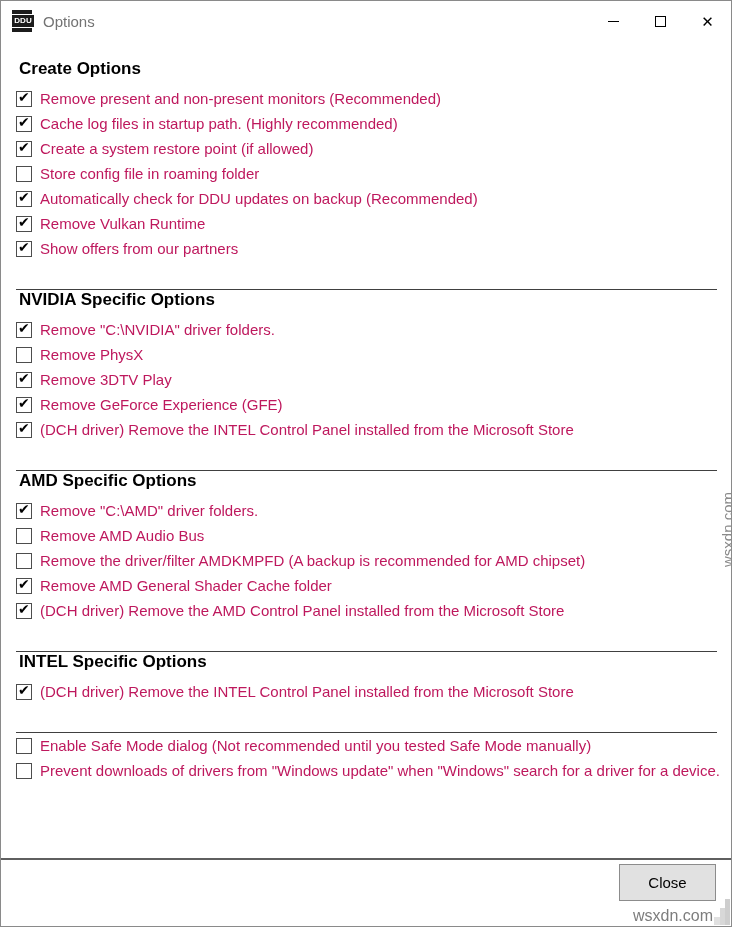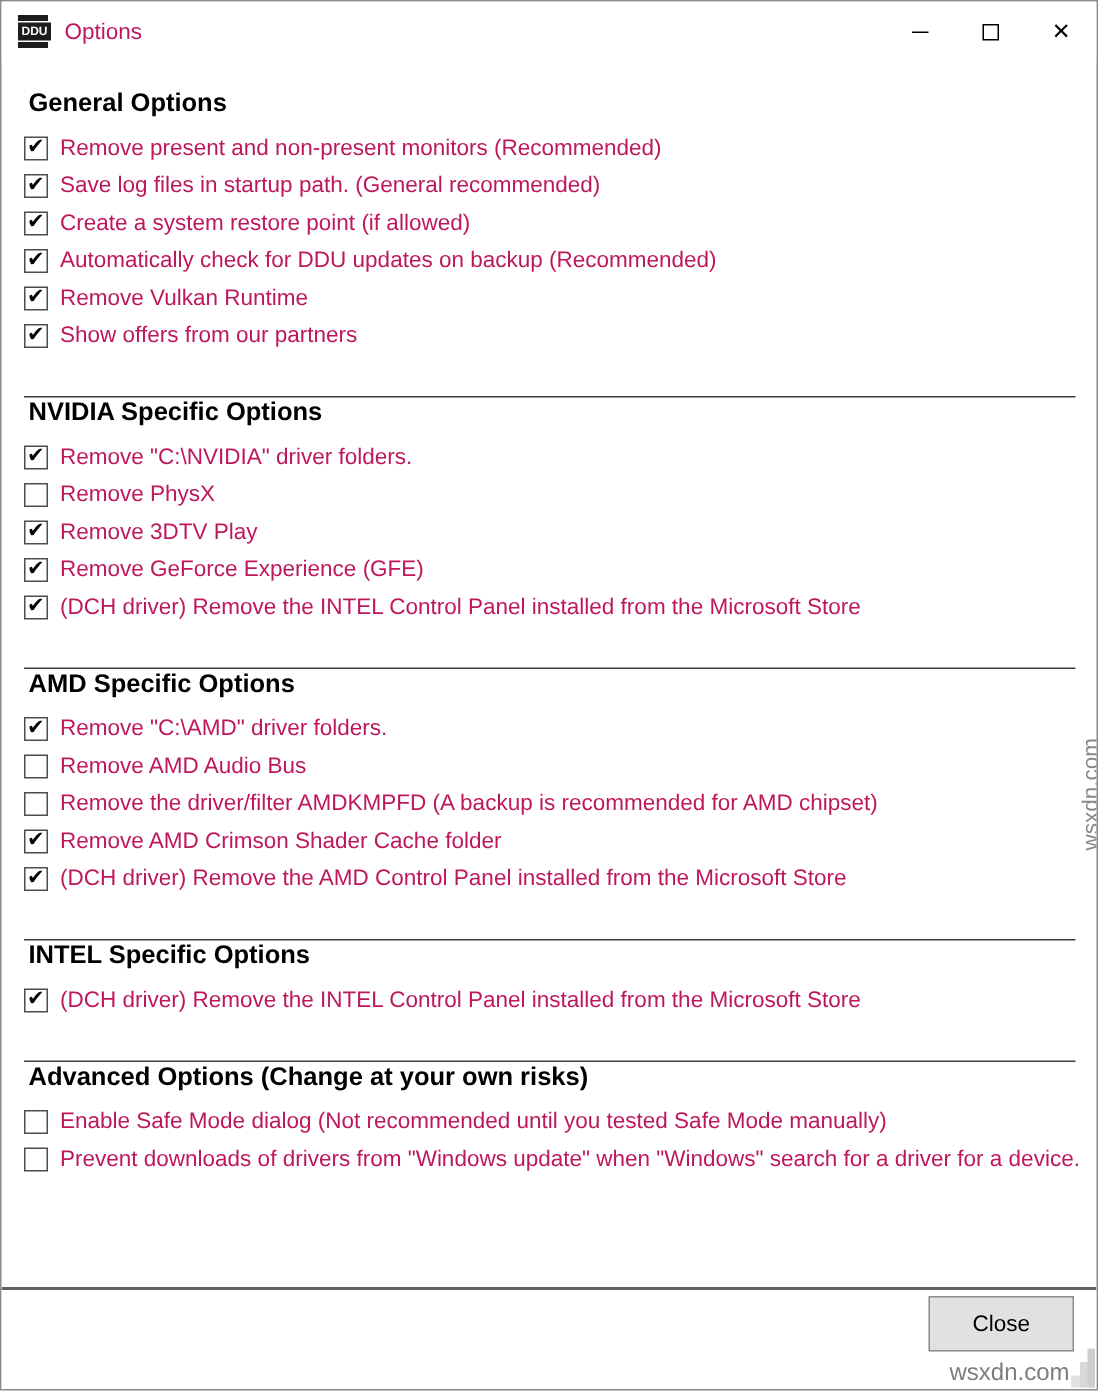--- a/index.html
+++ b/index.html
@@ -25,21 +25,21 @@
     margin: 0 9px 0 11px;
     display: flex; flex-direction: column; justify-content: center; 
     gap: 1px;
   }
   .app-icon .bar { width: 20px; height: 4px; background: #1c1c1c; }
   .app-icon .ddu {
     width: 22px; height: 12px; background: #1c1c1c; color: #ffffff;
     font-size: 8px; font-weight: bold; line-height: 12px; text-align: center;
     letter-spacing: 0px;
   }
-  .title-text { font-size: 15px; color: #be185d; text-align: right; }
+  .title-text { font-size: 15px; color: #737373; text-align: right; }
   .caption-buttons { margin-left: auto; display: flex; height: 100%; }
   .caption-btn {
     width: 47px; height: 100%;
     display: flex; align-items: center; justify-content: center;
     color: #000000; font-size: 15px;
   }
   .glyph-min { width: 11px; height: 1px; background: #000; }
   .glyph-max { width: 11px; height: 11px; border: 1px solid #000; background: transparent; }
   .glyph-close { font-size: 15px; line-height: 1; font-weight: 400; }
 
@@ -134,39 +134,45 @@
       <div class="glyph-max"></div>
     </div>
     <div class="caption-btn">
       <span class="glyph-close">✕</span>
     </div>
   </div>
 </div>
 
 <div class="content" id="sections">
     <div class="section">
-    <div class="section-title">General Options</div>
+    <div class="section-title">Create Options</div>
   <div class="row checked">
     <span class="checkbox">
       <span class="mark">✔</span>
     </span>
     <span class="row-label">Remove present and non-present monitors (Recommended)</span>
   </div>
       <div class="row checked">
     <span class="checkbox">
       <span class="mark">✔</span>
     </span>
-    <span class="row-label">Save log files in startup path. (General recommended)</span>
+    <span class="row-label">Cache log files in startup path. (Highly recommended)</span>
   </div>
       <div class="row checked">
     <span class="checkbox">
       <span class="mark">✔</span>
     </span>
     <span class="row-label">Create a system restore point (if allowed)</span>
   </div>
+      <div class="row">
+    <span class="checkbox">
+      
+    </span>
+    <span class="row-label">Store config file in roaming folder</span>
+  </div>
       <div class="row checked">
     <span class="checkbox">
       <span class="mark">✔</span>
     </span>
     <span class="row-label">Automatically check for DDU updates on backup (Recommended)</span>
   </div>
       <div class="row checked">
     <span class="checkbox">
       <span class="mark">✔</span>
     </span>
@@ -229,40 +235,39 @@
       <div class="row">
     <span class="checkbox">
       
     </span>
     <span class="row-label">Remove the driver/filter AMDKMPFD (A backup is recommended for AMD chipset)</span>
   </div>
       <div class="row checked">
     <span class="checkbox">
       <span class="mark">✔</span>
     </span>
-    <span class="row-label">Remove AMD Crimson Shader Cache folder</span>
+    <span class="row-label">Remove AMD General Shader Cache folder</span>
   </div>
       <div class="row checked">
     <span class="checkbox">
       <span class="mark">✔</span>
     </span>
     <span class="row-label">(DCH driver) Remove the AMD Control Panel installed from the Microsoft Store</span>
   </div>
     </div>
     <div class="section divided">
     <div class="section-title">INTEL Specific Options</div>
   <div class="row checked">
     <span class="checkbox">
       <span class="mark">✔</span>
     </span>
     <span class="row-label">(DCH driver) Remove the INTEL Control Panel installed from the Microsoft Store</span>
   </div>
     </div>
     <div class="section divided">
-    <div class="section-title">Advanced Options (Change at your own risks)</div>
   <div class="row">
     <span class="checkbox">
       
     </span>
     <span class="row-label">Enable Safe Mode dialog (Not recommended until you tested Safe Mode manually)</span>
   </div>
       <div class="row">
     <span class="checkbox">
       
     </span>

